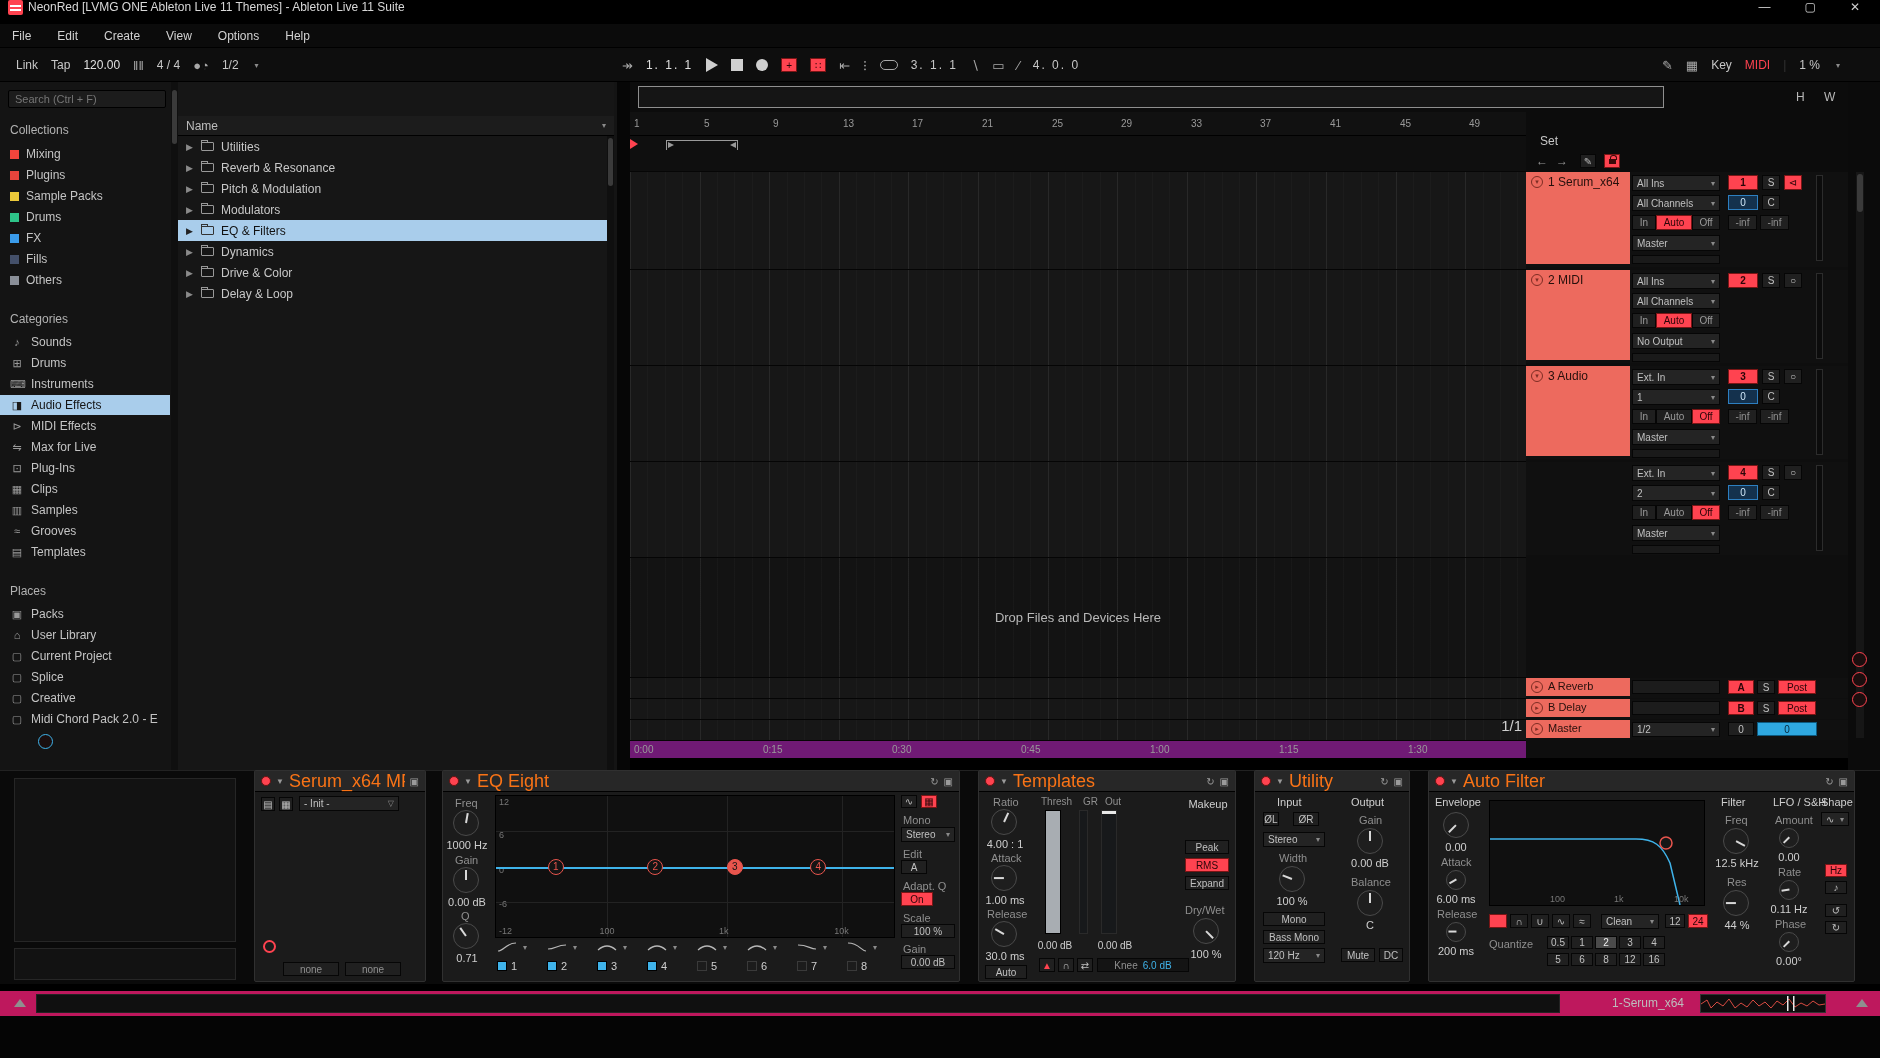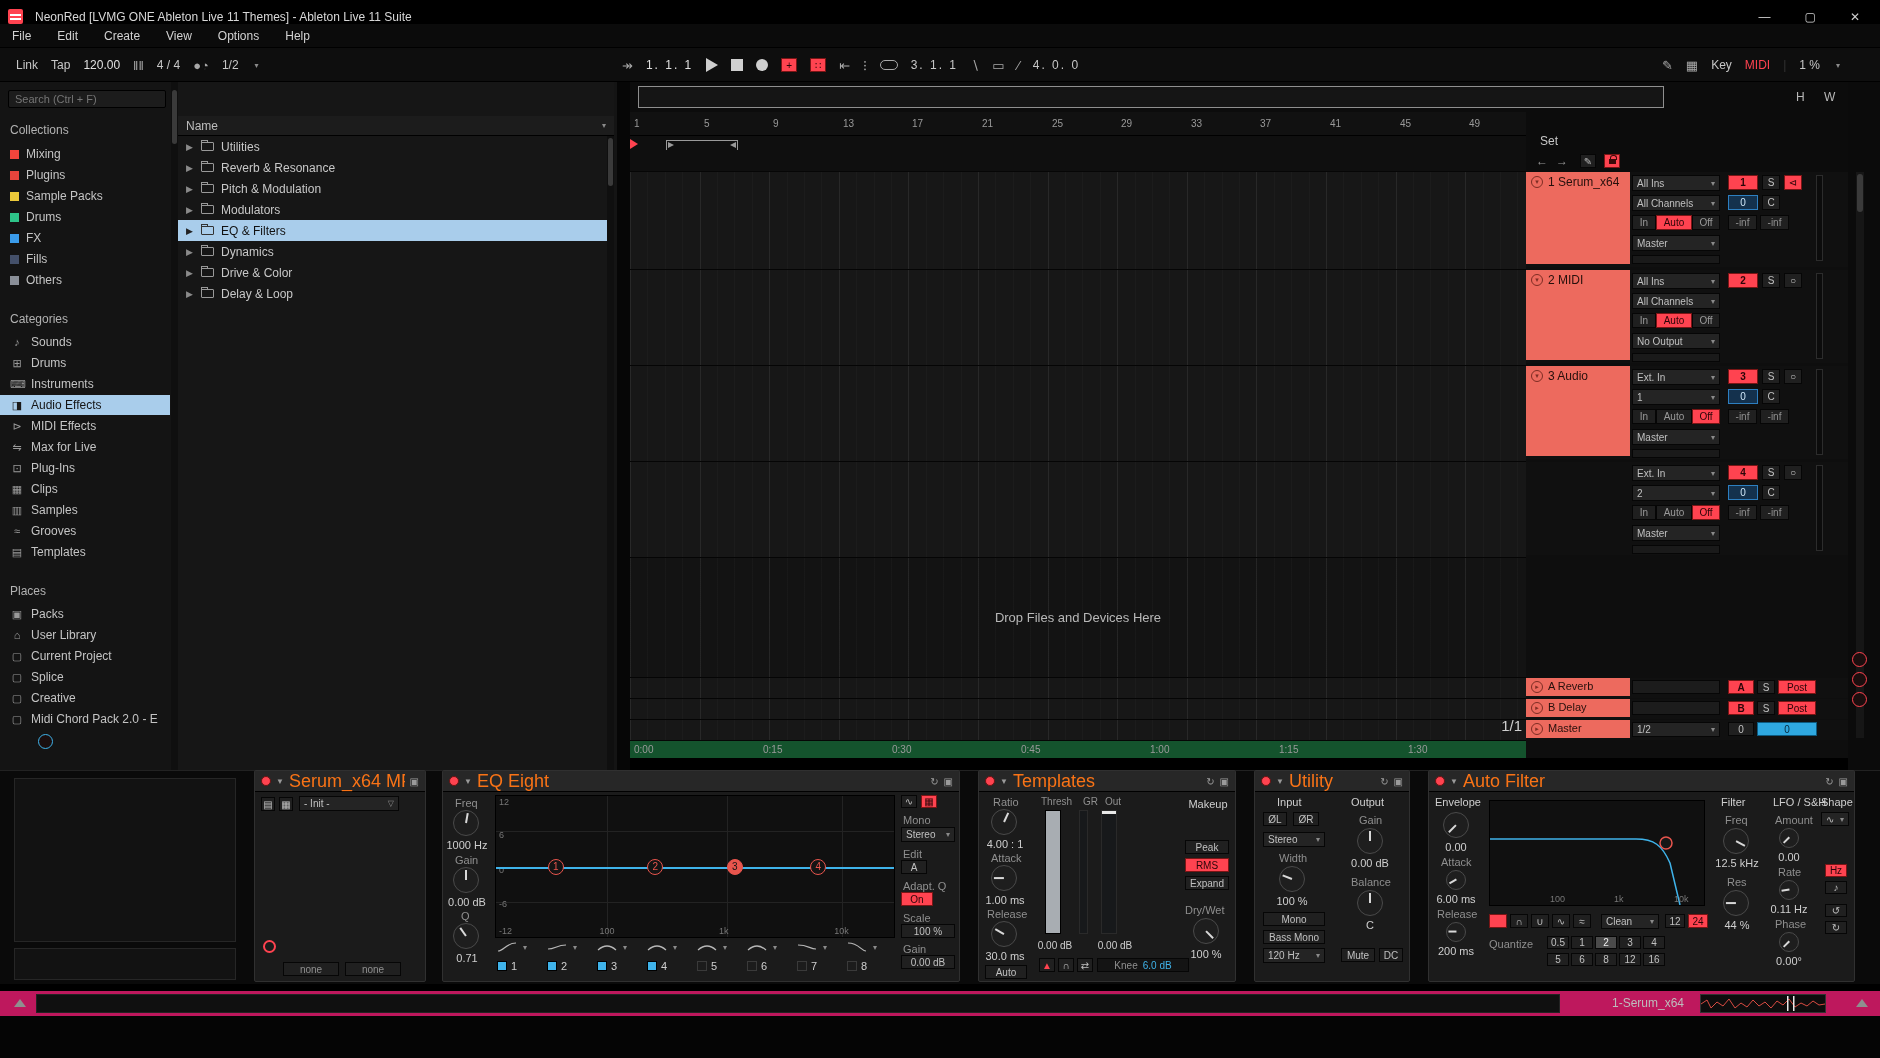--- a/index.html
+++ b/index.html
@@ -12,21 +12,21 @@
 .val{color:#cfcfcf;font-size:11px;position:absolute;white-space:nowrap}
 .bx{background:#202020;border:1px solid #060606;color:#c0c0c0;font-size:10px;display:flex;align-items:center;justify-content:center;position:absolute}
 .bx.red{background:#ff4350;color:#2b0508;border-color:#7a1515}
 .bx.blue{background:#2fa8e0;color:#06293d;border-color:#0d5a80}
 .dd{background:#242424;border:1px solid #060606;color:#c0c0c0;font-size:10px;display:flex;align-items:center;justify-content:space-between;padding:0 4px;position:absolute;white-space:nowrap}
 .car{color:#8a8a8a;font-size:8px;margin-left:3px}
 .knob{position:absolute;border-radius:50%;background:#1e1e1e;border:1px solid #4a4a4a}
 .knob::after{content:"";position:absolute;left:50%;bottom:50%;width:2px;height:42%;background:#d8d8d8;transform-origin:bottom center;transform:translateX(-50%) rotate(var(--r,0deg))}
 .k26{width:26px;height:26px}.k20{width:20px;height:20px}
 
-#titlebar{left:0;top:0;width:1880px;height:24px;background:#000;display:flex;align-items:flex-end;gap:12px;padding:0 8px;position:absolute}
+#titlebar{left:0;top:0;width:1880px;height:24px;background:#000;display:flex;align-items:flex-start;gap:5px;padding:0 8px;position:absolute}
 .appicon{width:15px;height:15px;background:#ff4350;border-radius:2px;display:flex;flex-direction:column;justify-content:center;gap:2px;padding:0 2px}
 .appicon i{display:block;height:2px;background:#fff}
 #wctl{margin-left:auto;display:flex;gap:34px;color:#cfcfcf;font-size:12px;padding-right:12px}
 #menubar{left:0;top:24px;width:1880px;height:24px;background:#0b0b0b;border-bottom:1px solid #000;display:flex;align-items:center;gap:26px;padding-left:12px;position:absolute;color:#d2d2d2}
 #transport{left:0;top:48px;width:1880px;height:34px;background:#0e0e0e;border-bottom:1px solid #000;position:absolute}
 .tgrp{position:absolute;top:0;height:34px;display:flex;align-items:center;gap:13px;color:#c7c7c7}
 .ticon2{color:#a8a8a8;font-size:13px}
 .play{width:0;height:0;border-left:12px solid #cfcfcf;border-top:7px solid transparent;border-bottom:7px solid transparent}
 .stop{width:12px;height:12px;background:#cfcfcf}
 .rec{width:12px;height:12px;background:#cfcfcf;border-radius:50%}
@@ -53,21 +53,21 @@
 .vscroll{position:absolute;background:#0f0f0f}
 .vhandle{position:absolute;background:#3a3a3a;border-radius:3px}
 
 #zoomstrip{position:absolute;left:630px;top:82px;width:1250px;height:30px;background:#0c0c0c}
 #zoomrect{position:absolute;left:8px;top:4px;width:1026px;height:22px;border:1px solid #8f8f8f;background:rgba(255,255,255,.04)}
 #ruler{position:absolute;left:630px;top:112px;width:896px;height:24px;background:#111;border-bottom:1px solid #000}
 .barnum{position:absolute;top:6px;color:#9a9a9a;font-size:10px}
 #markstrip{position:absolute;left:630px;top:136px;width:896px;height:36px;background:#0f0f0f;border-bottom:1px solid #060606}
 #setzone{position:absolute;left:1526px;top:112px;width:354px;height:60px;background:#0c0c0c}
 .lane{position:absolute;left:630px;width:896px;border-bottom:1px solid #050505;background-color:#171717;background-image:repeating-linear-gradient(90deg,rgba(255,255,255,.055) 0 1px,transparent 1px 69.6px),repeating-linear-gradient(90deg,rgba(255,255,255,.022) 0 1px,transparent 1px 17.4px)}
-#timerow{position:absolute;left:630px;top:741px;width:896px;height:17px;background:#14532d}
+#timerow{position:absolute;left:630px;top:741px;width:896px;height:17px;background:#701a75}
 .tmark{position:absolute;top:3px;color:#9a9a9a;font-size:10px}
 
 .thblock{position:absolute;left:1526px;width:322px;background:#101010}
 .tname{position:absolute;left:0;top:0;width:104px;background:#ed6a5e;color:#26100c;font-size:12px;display:flex;align-items:flex-start;gap:5px;padding:3px 5px;white-space:nowrap;overflow:hidden}
 .fcirc{width:12px;height:12px;border-radius:50%;border:1px solid #7e2d24;color:#7e2d24;font-size:7px;display:flex;align-items:center;justify-content:center;flex:none;margin-top:1px}
 .th-dd{left:106px;width:88px;height:16px}
 .seg{position:absolute;left:106px;width:88px;height:15px;display:flex}
 .seg span{height:15px;display:flex;align-items:center;justify-content:center;font-size:10px;background:#1f1f1f;border:1px solid #060606;color:#9a9a9a}
 .seg .on{background:#ff4350;color:#2b0508;border-color:#7a1515}
 .th-num{left:202px;width:30px;height:15px;font-weight:bold}
@@ -787,21 +787,21 @@
 <div class="device" style="left:1254px;width:156px">
   <div class="dtitle">
     <span class="led"></span>
     <span class="dfold">▼</span>
     <span class="dname">Utility</span>
     <span class="ticon">↻</span>
     <span class="ticon">▣</span>
   </div>
   <div class="dbody">
     <span class="hdr" style="left:22px;top:4px">Input</span>
-    <div class="bx" style="left:8px;top:20px;width:24px;height:14px">ØL</div>
+    <div class="bx" style="left:8px;top:20px;width:16px;height:14px">ØL</div>
     <div class="bx" style="left:38px;top:20px;width:26px;height:14px">ØR</div>
     <div class="dd" style="left:8px;top:40px;width:62px;height:15px">
         <span>Stereo</span>
         <span class="car">▾</span>
       </div>
     <span class="lbl" style="left:24px;top:60px">Width</span>
     <div class="knob k26" style="left:24px;top:74px;--r:-68deg"></div>
     <span class="val" style="left:12px;top:103px;width:50px;text-align:center">100 %</span>
     <div class="bx" style="left:8px;top:120px;width:62px;height:14px">Mono</div>
     <div class="bx" style="left:8px;top:138px;width:62px;height:14px">Bass Mono</div>

